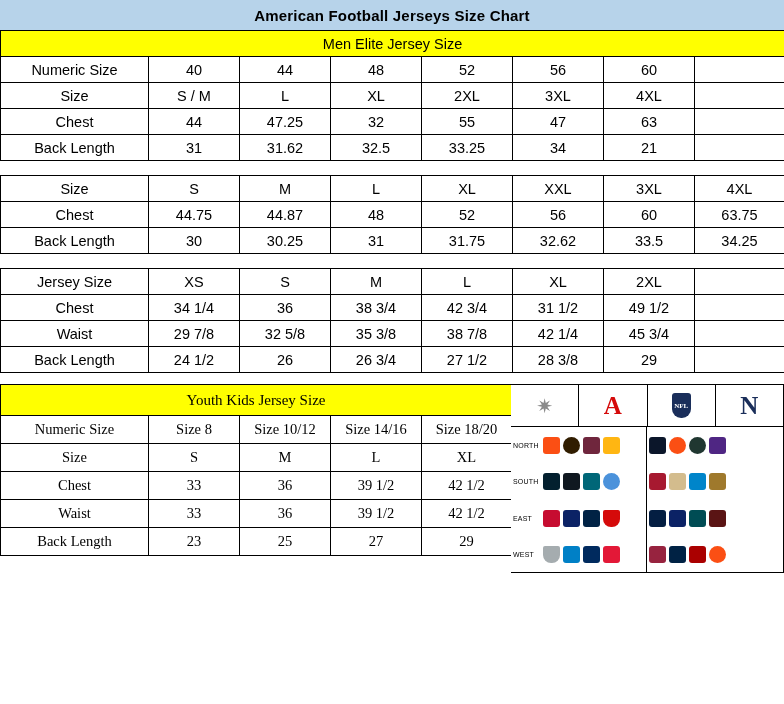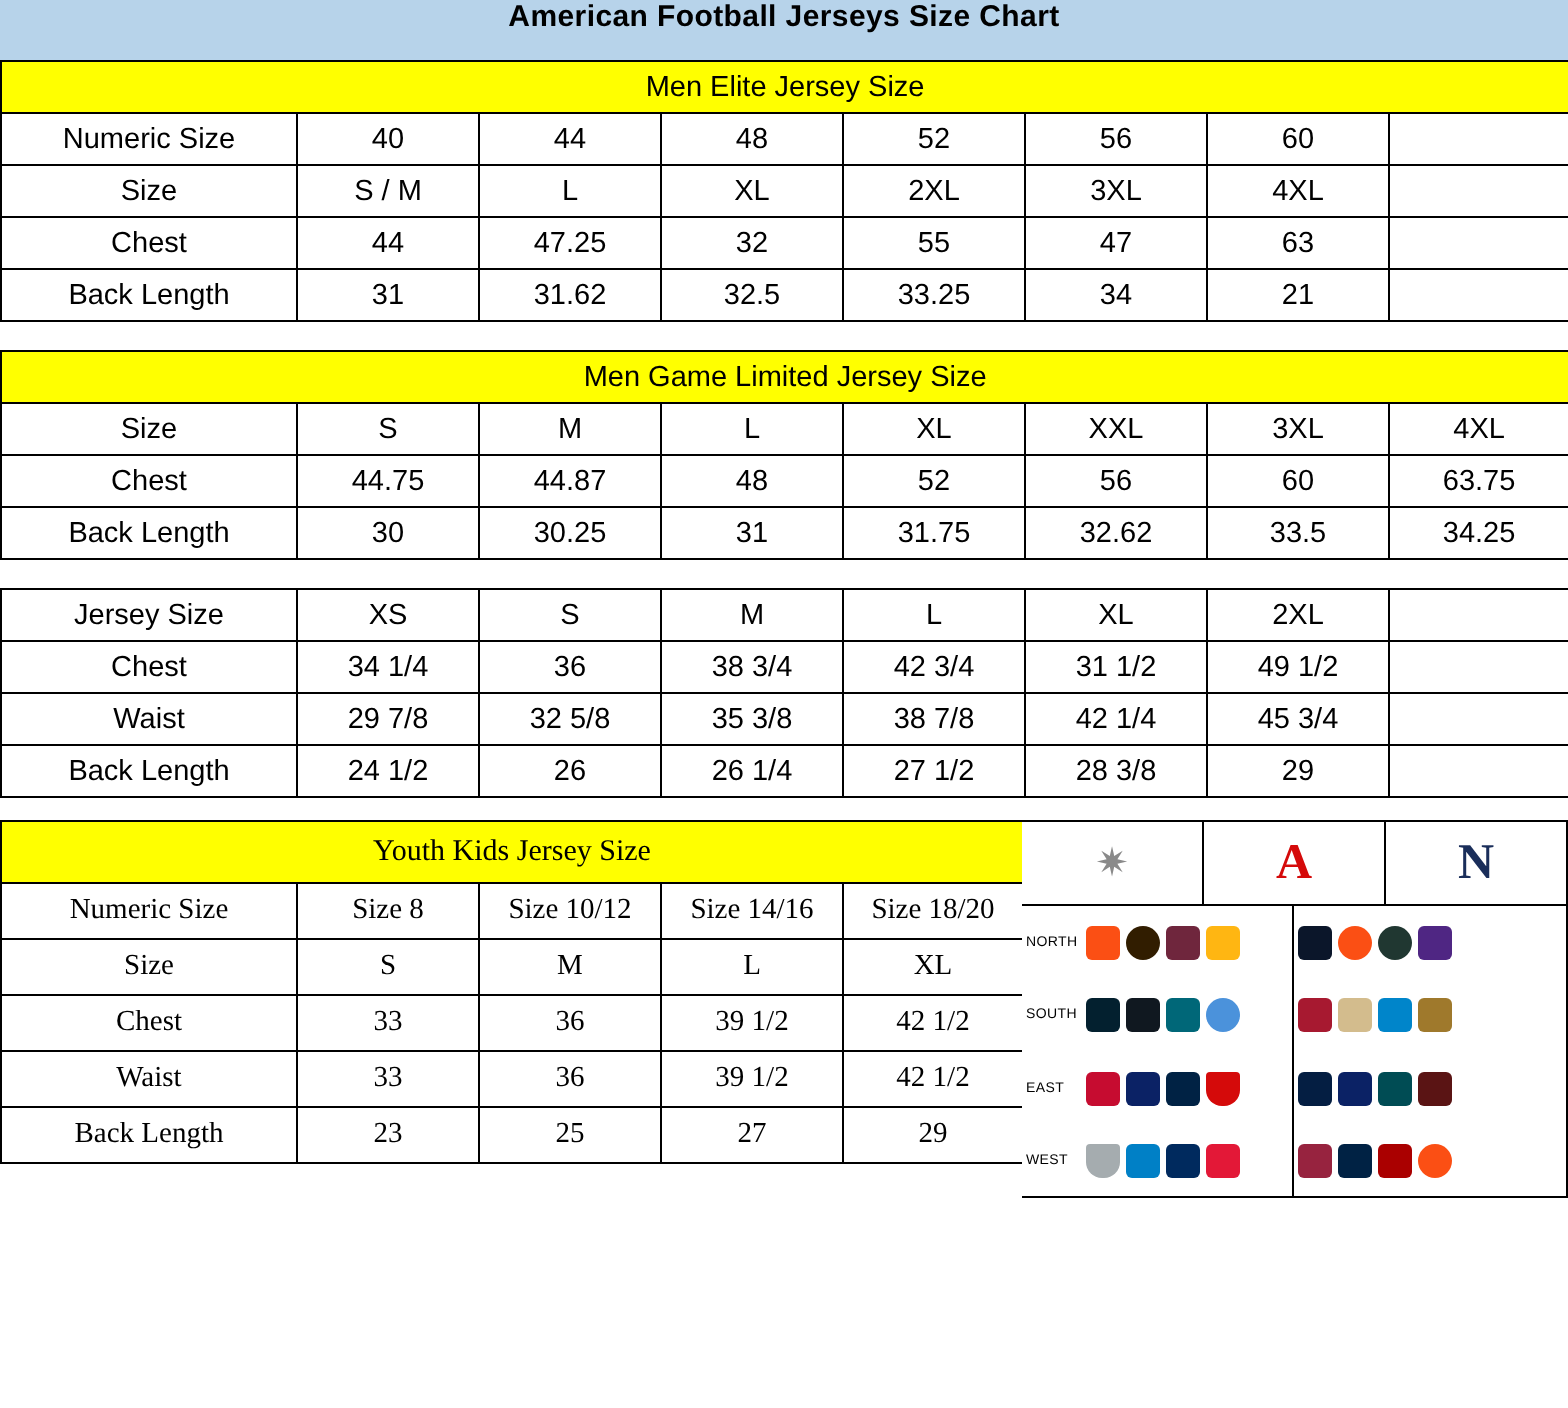--- a/index.html
+++ b/index.html
@@ -17,20 +17,21 @@
   .page {
     position: relative;
     width: 784px;
     height: 704px;
     box-sizing: border-box;
   }
   .title-bar {
     height: 30px;
     background: #b7d3ea;
     display: flex;
+    align-items: center;
     justify-content: center;
   }
   .title-bar .title {
     font-size: 15px;
     font-weight: bold;
     letter-spacing: 0.2px;
   }
   table.chart {
     border-collapse: collapse;
     width: 784px;
@@ -268,23 +269,20 @@
       <col style="width:148px">
         <col style="width:91px">
         <col style="width:91px">
       <col style="width:91px">
         <col style="width:91px">
         <col style="width:91px">
       <col style="width:91px">
         <col style="width:90px">
     </colgroup>
     <tbody>
-        <tr>
-      <td class="section-head" colspan="8">Men Game Limited Jersey Size</td>
-    </tr>
     <tr>
       <td class="rowlabel">Size</td>
       <td>S</td>
       <td>M</td>
       <td>L</td>
       <td>XL</td>
       <td>XXL</td>
       <td>3XL</td>
       <td>4XL</td>
     </tr>
@@ -352,21 +350,21 @@
       <td>35 3/8</td>
       <td>38 7/8</td>
       <td>42 1/4</td>
       <td>45 3/4</td>
       <td class="blank"></td>
     </tr>
     <tr>
       <td class="rowlabel">Back Length</td>
       <td>24 1/2</td>
       <td>26</td>
-      <td>26 1/4</td>
+      <td>26 3/4</td>
       <td>27 1/2</td>
       <td>28 3/8</td>
       <td>29</td>
       <td class="blank"></td>
     </tr>
   </tbody>
     </table>
 
   <div class="spacer-sm"></div>
 
@@ -424,20 +422,23 @@
     </div>
 
     <div class="bottom-right">
       <div class="logo-top">
         <div class="cell div">
           <span class="star-logo">✷</span>
         </div>
         <div class="cell div">
           <span class="afc-logo">A</span>
         </div>
+        <div class="cell div">
+          <span class="nfl-shield">NFL</span>
+        </div>
         <div class="cell">
           <span class="nfc-logo">N</span>
         </div>
       </div>
       <div class="conf-wrap">
         <div class="conf afc">
           <div class="divrow">
             <span class="divlabel">NORTH</span>
             <span class="teamdots">
               <span class="dot" style="background:#fb4f14"></span>

